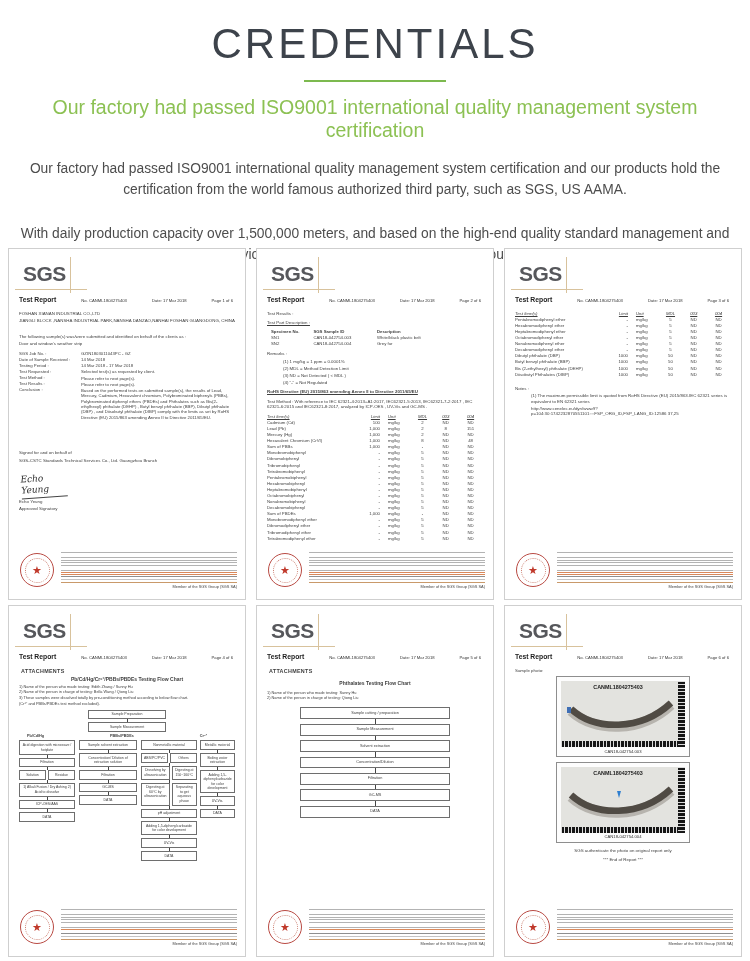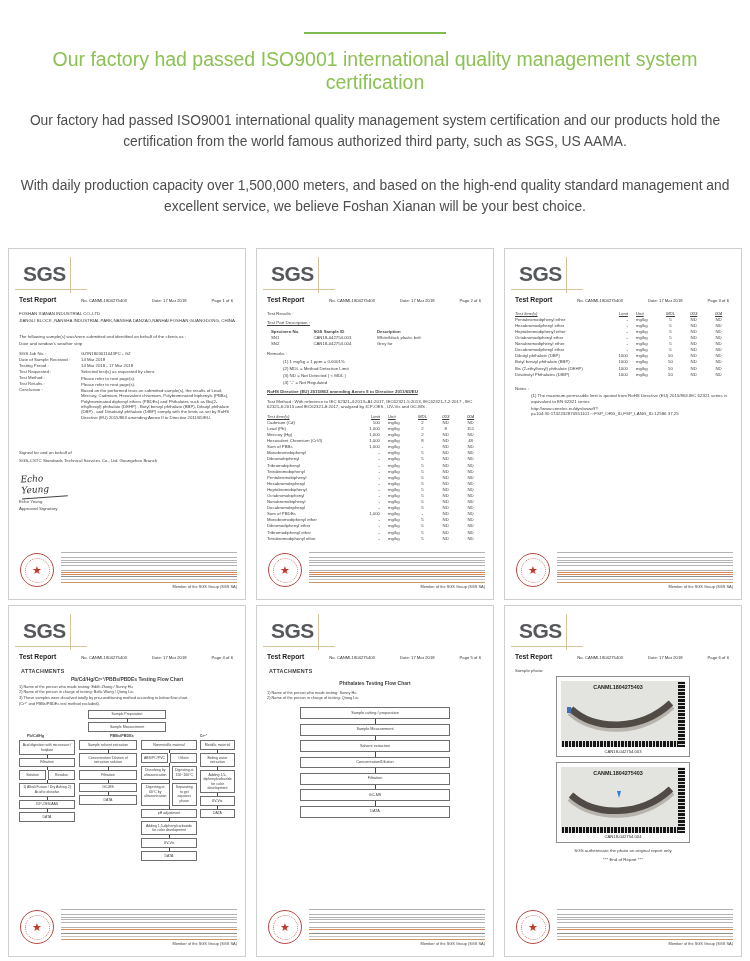--- a/index.html
+++ b/index.html
@@ -96,20 +96,21 @@
   .fpwrap { margin-left: 44px; padding-top: 3px; }
   .fineprint { height: 19px; background: repeating-linear-gradient(to bottom, #b3b3b3 0 0.8px, transparent 0.8px 2.6px); }
   .fp-orange { height: 3px; margin-top: 1px; background: repeating-linear-gradient(to bottom, #d9885a 0 0.9px, transparent 0.9px 2.5px); }
   .fp-addr { height: 7px; margin-top: 1px; border-top: 1px solid #8f8f8f; border-bottom: 1px solid #c9996a; background: repeating-linear-gradient(to bottom, transparent 0 2px, #c4c4c4 2px 2.8px); }
   .member { font-size: 3.9px; color: #444; text-align: right; margin-top: 2px; }
 </style>
 </head>
 <body>
 
 <div class="hero">
+  <h1 class="title">CREDENTIALS</h1>
   <div class="divider"></div>
   <h2 class="subtitle">Our factory had passed ISO9001 international quality management system certification</h2>
   <p class="para">Our factory had passed ISO9001 international quality management system certification and our products hold the certification from the world famous authorized third party, such as SGS, US AAMA.</p>
   <p class="para p2">With daily production capacity over 1,500,000 meters, and based on the high-end quality standard management and excellent service, we believe Foshan Xianan will be your best choice.</p>
 </div>
 
 <div class="docs">
 
   <div class="doc">
     <div class="sgs">SGS</div>

